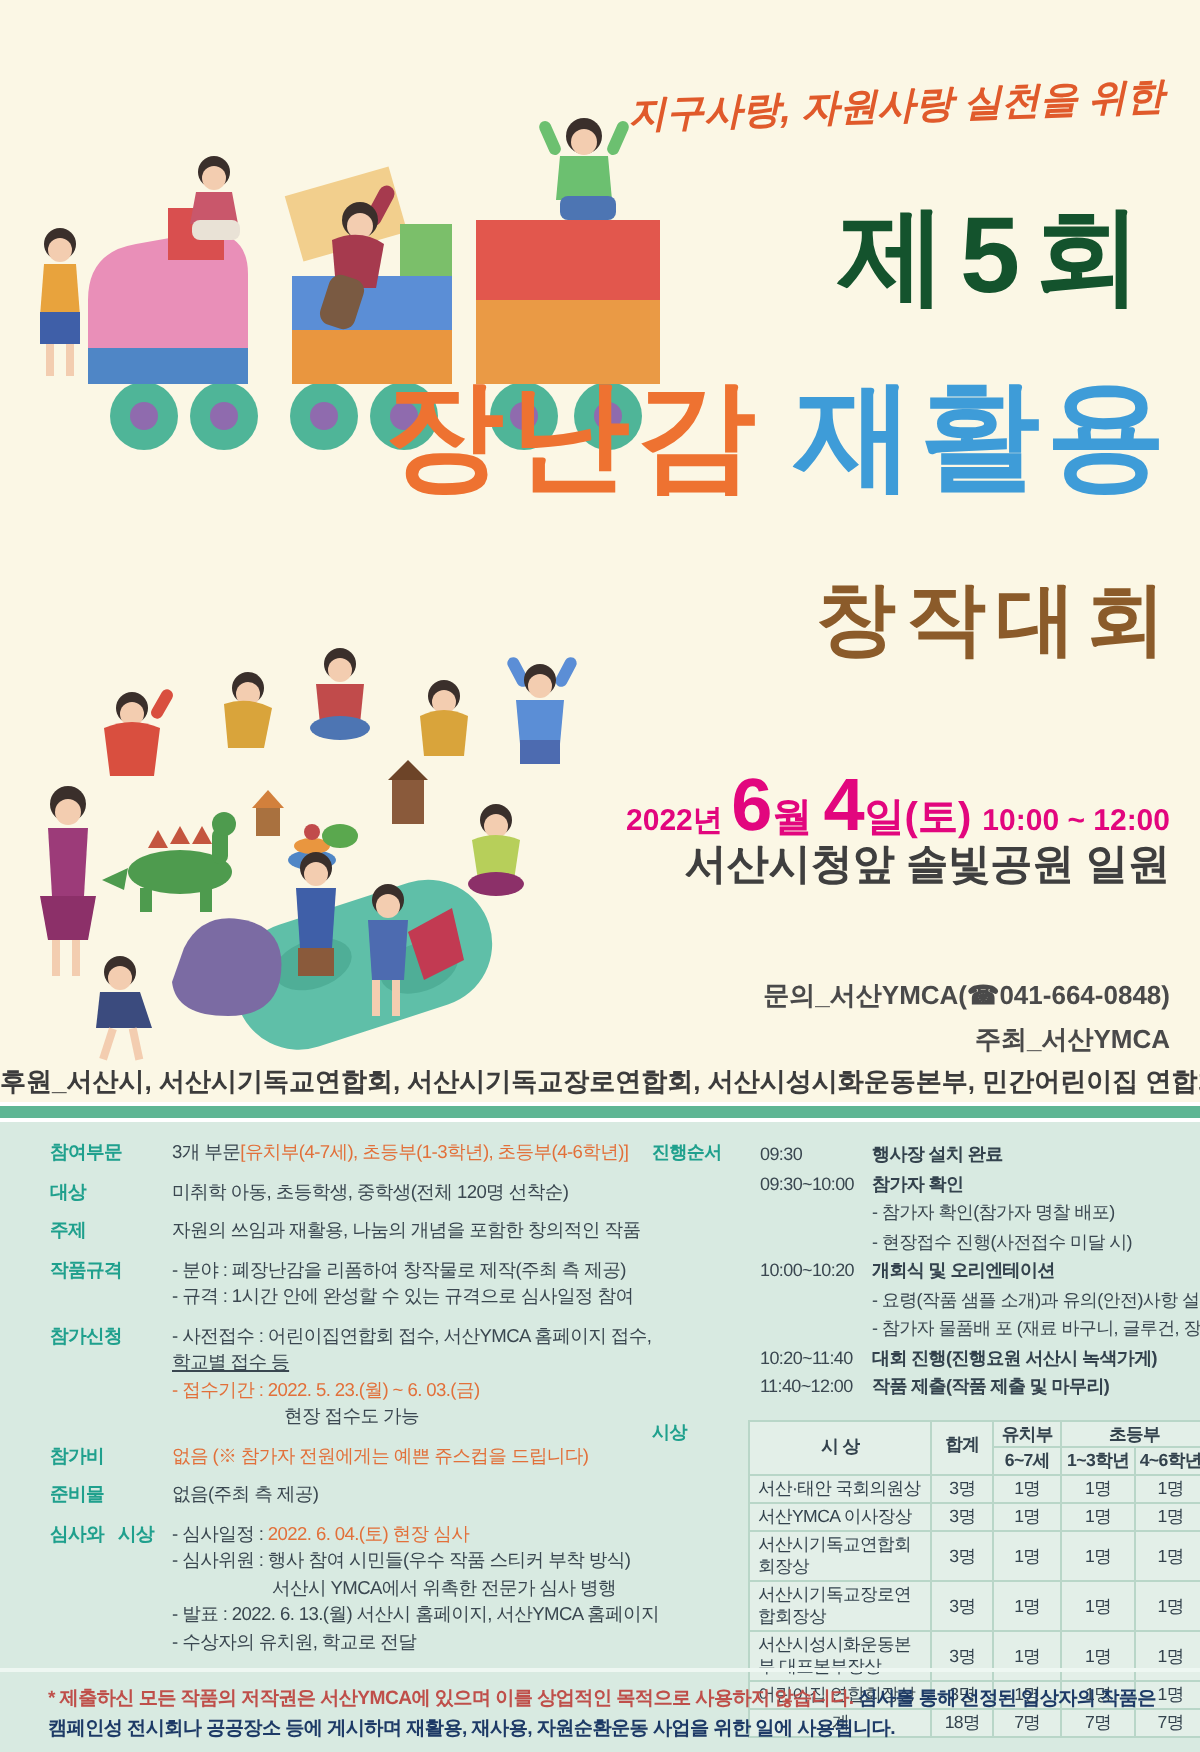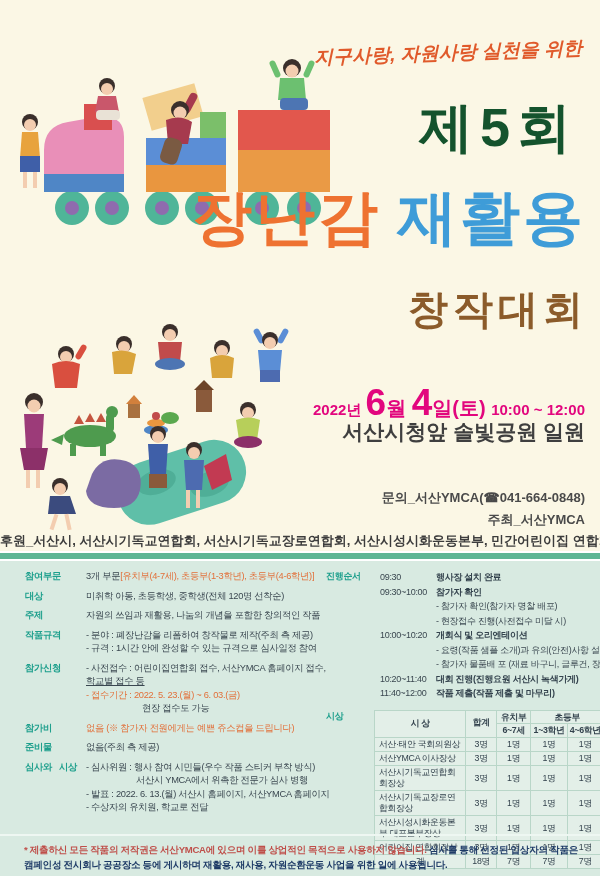--- a/index.html
+++ b/index.html
@@ -306,20 +306,21 @@
       </div>
       <div class="lrow">
         <div class="llabel">준비물</div>
         <div class="lbody">
             <div class="line">없음(주최 측 제공)</div>
           </div>
       </div>
       <div class="lrow">
         <div class="llabel">심사와 시상</div>
         <div class="lbody">
+          <div class="line"><span>- 심사일정 : </span><span class="hl">2022. 6. 04.(토) 현장 심사</span></div>
           <div class="line">- 심사위원 : 행사 참여 시민들(우수 작품 스티커 부착 방식)</div>
           <div class="line ind3">서산시 YMCA에서 위촉한 전문가 심사 병행</div>
           <div class="line">- 발표 : 2022. 6. 13.(월) 서산시 홈페이지, 서산YMCA 홈페이지</div>
           <div class="line">- 수상자의 유치원, 학교로 전달</div>
         </div>
       </div>
     </div>
 
     <div class="right-col">
       <div class="lrow">

